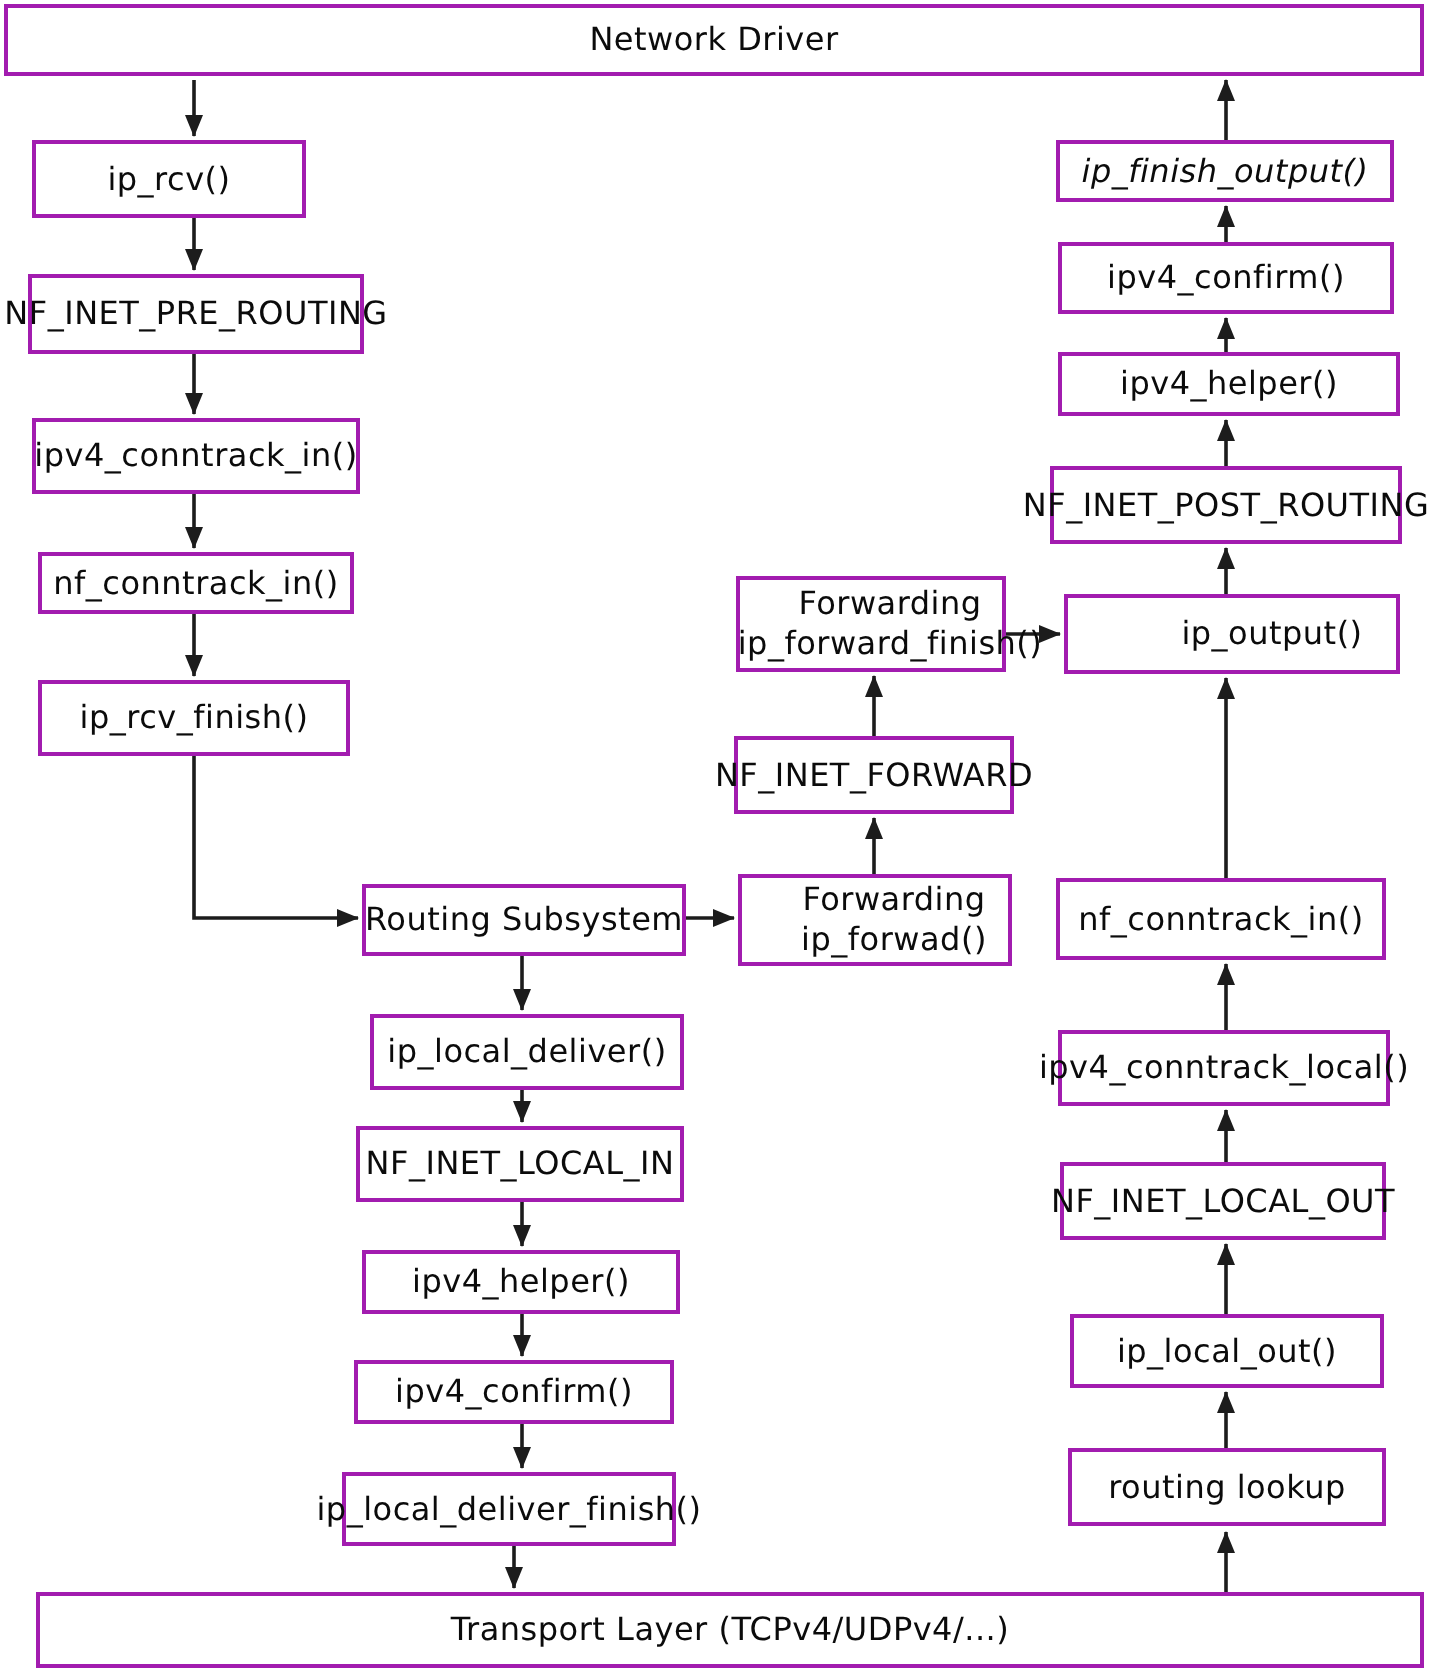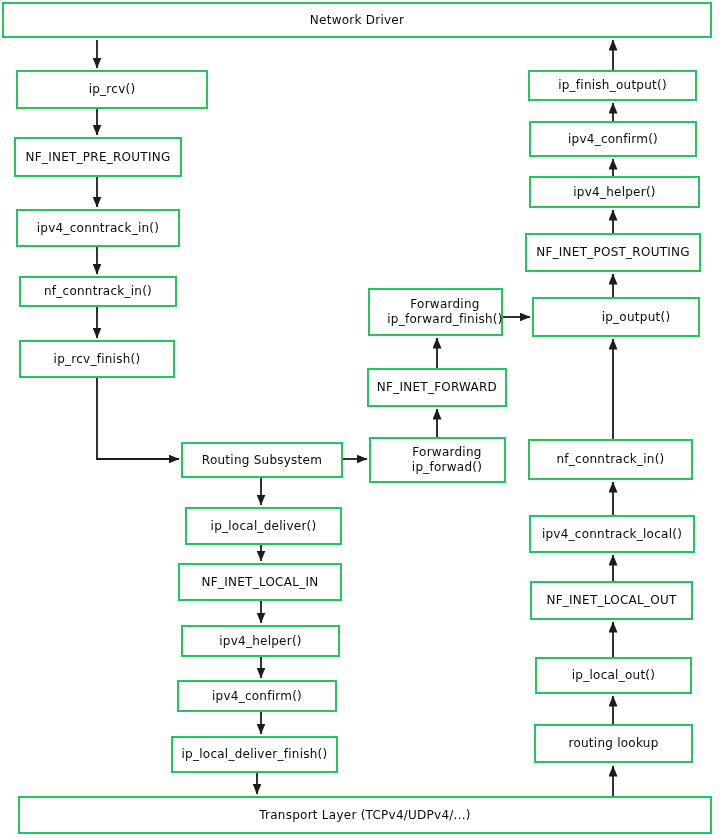--- a/index.html
+++ b/index.html
@@ -5,23 +5,23 @@
   html,body{margin:0;padding:0;background:#ffffff;}
   body{
     width:725px;height:839px;position:relative;overflow:hidden;
     font-family:"DejaVu Sans","Liberation Sans",sans-serif;
     color:#0b0b0b;
   }
   .stage{position:absolute;left:0;top:0;width:725px;height:839px;}
   .edges{position:absolute;left:0;top:0;pointer-events:none;}
   .node{
     position:absolute;box-sizing:border-box;
-    border:2px solid #22c55e;background:#ffffff;
+    border:2px solid #a21caf;background:#ffffff;
     display:flex;flex-direction:column;align-items:center;justify-content:center;
-    font-size:12px;letter-spacing:0.25px;line-height:1.25;
+    font-size:16px;letter-spacing:0.25px;line-height:1.25;
     white-space:nowrap;text-align:left;
   }
   .node span{display:block;padding-left:19px;}
 </style>
 </head>
 <body>
 
 <div class="stage">
 
   <svg class="edges" width="725" height="839" viewBox="0 0 725 839">
@@ -63,21 +63,21 @@
       <line x1="613" y1="297" x2="613" y2="274" marker-end="url(#arr)"></line>
       <line x1="613" y1="233" x2="613" y2="210" marker-end="url(#arr)"></line>
       <line x1="613" y1="176" x2="613" y2="159" marker-end="url(#arr)"></line>
       <line x1="613" y1="121" x2="613" y2="103" marker-end="url(#arr)"></line>
       <line x1="613" y1="70" x2="613" y2="40" marker-end="url(#arr)"></line>
     </g>
   </svg>
 
   <div class="node" style="left:2px;top:2px;width:710px;height:36px;">Network Driver</div>
 
-  <div class="node" style="left:16px;top:70px;width:192px;height:39px;">ip_rcv()</div>
+  <div class="node" style="left:16px;top:70px;width:137px;height:39px;">ip_rcv()</div>
 
   <div class="node" style="left:14px;top:137px;width:168px;height:40px;">NF_INET_PRE_ROUTING</div>
 
   <div class="node" style="left:16px;top:209px;width:164px;height:38px;">ipv4_conntrack_in()</div>
 
   <div class="node" style="left:19px;top:276px;width:158px;height:31px;">nf_conntrack_in()</div>
 
   <div class="node" style="left:19px;top:340px;width:156px;height:38px;">ip_rcv_finish()</div>
 
   <div class="node" style="left:185px;top:507px;width:157px;height:38px;">ip_local_deliver()</div>
@@ -105,21 +105,21 @@
   </div>
 
   <div class="node" style="left:532px;top:297px;width:168px;height:40px;padding-left:40px;">ip_output()</div>
 
   <div class="node" style="left:525px;top:233px;width:176px;height:39px;">NF_INET_POST_ROUTING</div>
 
   <div class="node" style="left:529px;top:176px;width:171px;height:32px;">ipv4_helper()</div>
 
   <div class="node" style="left:529px;top:121px;width:168px;height:36px;">ipv4_confirm()</div>
 
-  <div class="node" style="left:528px;top:70px;width:169px;height:31px;">ip_finish_output()</div>
+  <div class="node" style="left:528px;top:70px;width:169px;height:31px;font-style:italic;">ip_finish_output()</div>
 
   <div class="node" style="left:528px;top:439px;width:165px;height:41px;">nf_conntrack_in()</div>
 
   <div class="node" style="left:529px;top:515px;width:166px;height:38px;">ipv4_conntrack_local()</div>
 
   <div class="node" style="left:535px;top:657px;width:157px;height:37px;">ip_local_out()</div>
 
   <div class="node" style="left:530px;top:581px;width:163px;height:39px;">NF_INET_LOCAL_OUT</div>
 
   <div class="node" style="left:534px;top:724px;width:159px;height:39px;">routing lookup</div>

